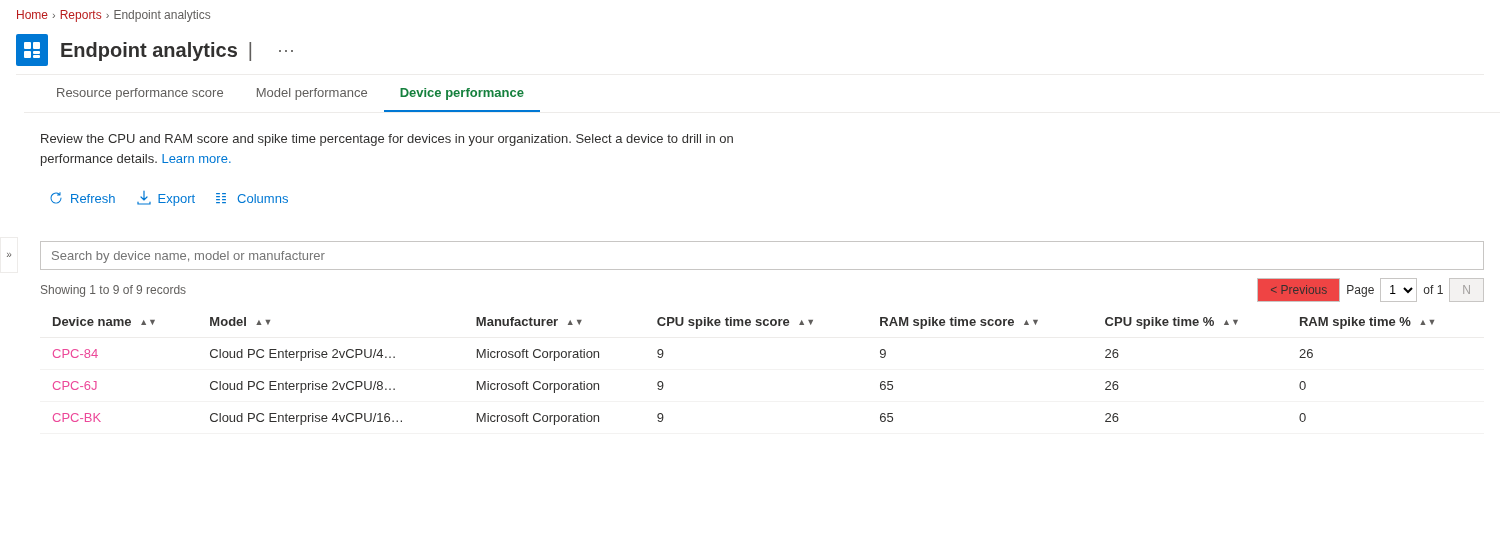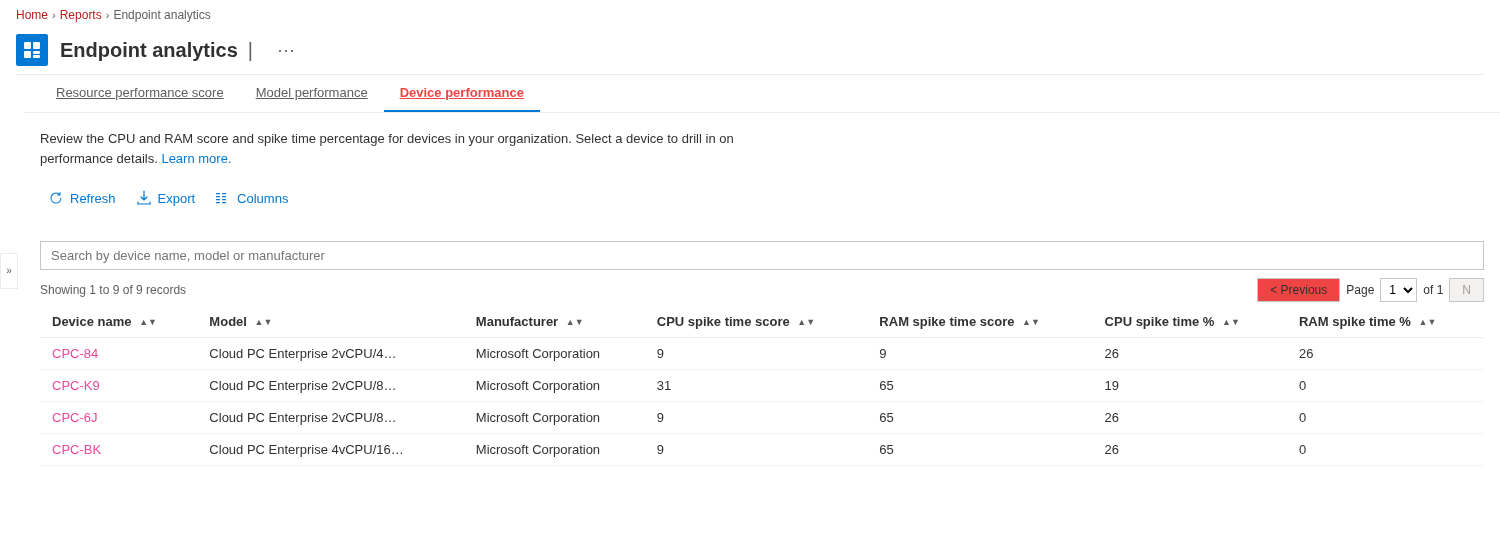--- a/index.html
+++ b/index.html
@@ -89,24 +89,23 @@
       gap: 0;
     }
     .tab {
       padding: 10px 16px;
       font-size: 13px;
       color: #605e5c;
       cursor: pointer;
       border-bottom: 2px solid transparent;
       white-space: nowrap;
       user-select: none;
-      text-decoration: underline;
     }
     .tab.active {
-      color: #ef4444;
+      color: #15803d;
       font-weight: 600;
       border-bottom: 2px solid #0078d4;
     }
     .tab-content {
       padding: 16px 16px 0 16px;
     }
     .description {
       font-size: 13px;
       color: #323130;
       line-height: 1.5;
@@ -358,29 +357,20 @@
       <tr>
       <td><a href="#">CPC-84</a></td>
       <td>Cloud PC Enterprise 2vCPU/4…</td>
       <td>Microsoft Corporation</td>
       <td>9</td>
       <td>9</td>
       <td>26</td>
       <td>26</td>
     </tr>
           <tr>
-      <td><a href="#">CPC-K9</a></td>
-      <td>Cloud PC Enterprise 2vCPU/8…</td>
-      <td>Microsoft Corporation</td>
-      <td>31</td>
-      <td>65</td>
-      <td>19</td>
-      <td>0</td>
-    </tr>
-          <tr>
       <td><a href="#">CPC-6J</a></td>
       <td>Cloud PC Enterprise 2vCPU/8…</td>
       <td>Microsoft Corporation</td>
       <td>9</td>
       <td>65</td>
       <td>26</td>
       <td>0</td>
     </tr>
           <tr>
       <td><a href="#">CPC-BK</a></td>

